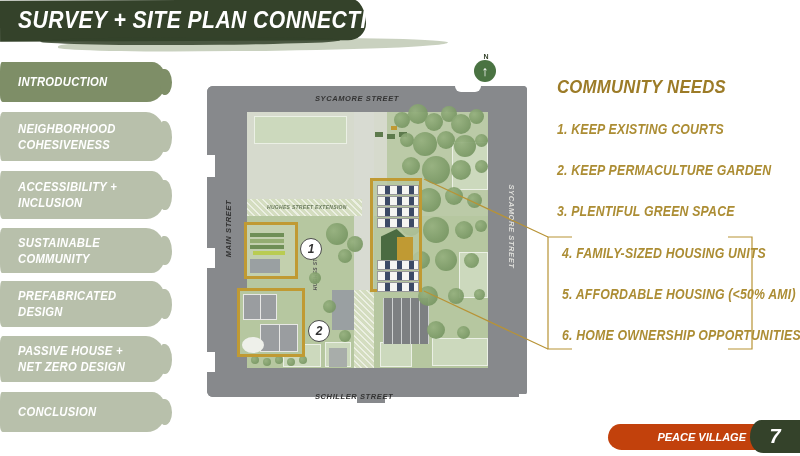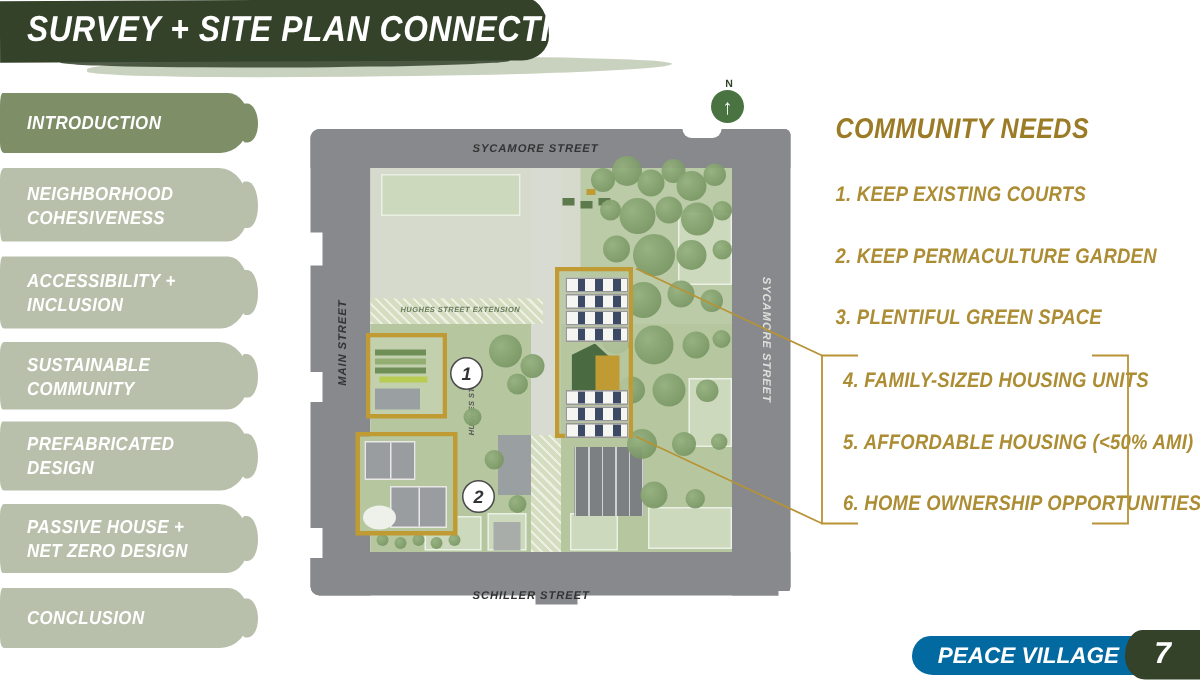--- a/index.html
+++ b/index.html
@@ -46,23 +46,23 @@
   .court::after{content:"";position:absolute;left:50%;top:0;bottom:0;width:1px;background:#e8e8e6;}
   .plines{background-image:repeating-linear-gradient(90deg,#cfd2d2 0 1px,transparent 1px 9px);}
 
   
   .needs-heading{color:#9c7b27;font-style:italic;font-weight:bold;font-size:19px;white-space:nowrap;
     transform:scaleX(.88);transform-origin:left center;letter-spacing:.3px;}
   .need-item{color:#ac8d34;font-style:italic;font-weight:bold;font-size:14px;white-space:nowrap;
     transform:scaleX(.88);transform-origin:left center;letter-spacing:.2px;}
 
   
-  .footer-sage{left:608px;top:424px;width:154px;height:26px;background:#0369a1;
+  .footer-sage{left:608px;top:424px;width:154px;height:26px;background:#c2410c;
     border-radius:14px 4px 4px 16px/60% 8px 8px 55%;color:#fff;font-style:italic;font-weight:bold;
-    font-size:15px;display:flex;align-items:center;justify-content:flex-end;padding-right:16px;box-sizing:border-box;}
+    font-size:11px;display:flex;align-items:center;justify-content:flex-end;padding-right:16px;box-sizing:border-box;}
   .footer-page{left:750px;top:420px;width:50px;height:33px;background:#34422a;
     border-radius:12px 0 0 14px/55% 0 0 50%;color:#fff;font-style:italic;font-weight:bold;font-size:20px;
     display:flex;align-items:center;justify-content:center;z-index:2;}
 
   svg.overlay{position:absolute;left:0;top:0;z-index:5;pointer-events:none;}
   .tinytxt{font-size:5px;color:#6a7a5d;font-style:italic;font-weight:bold;letter-spacing:.3px;white-space:nowrap;}
 </style>
 </head>
 <body>
 

